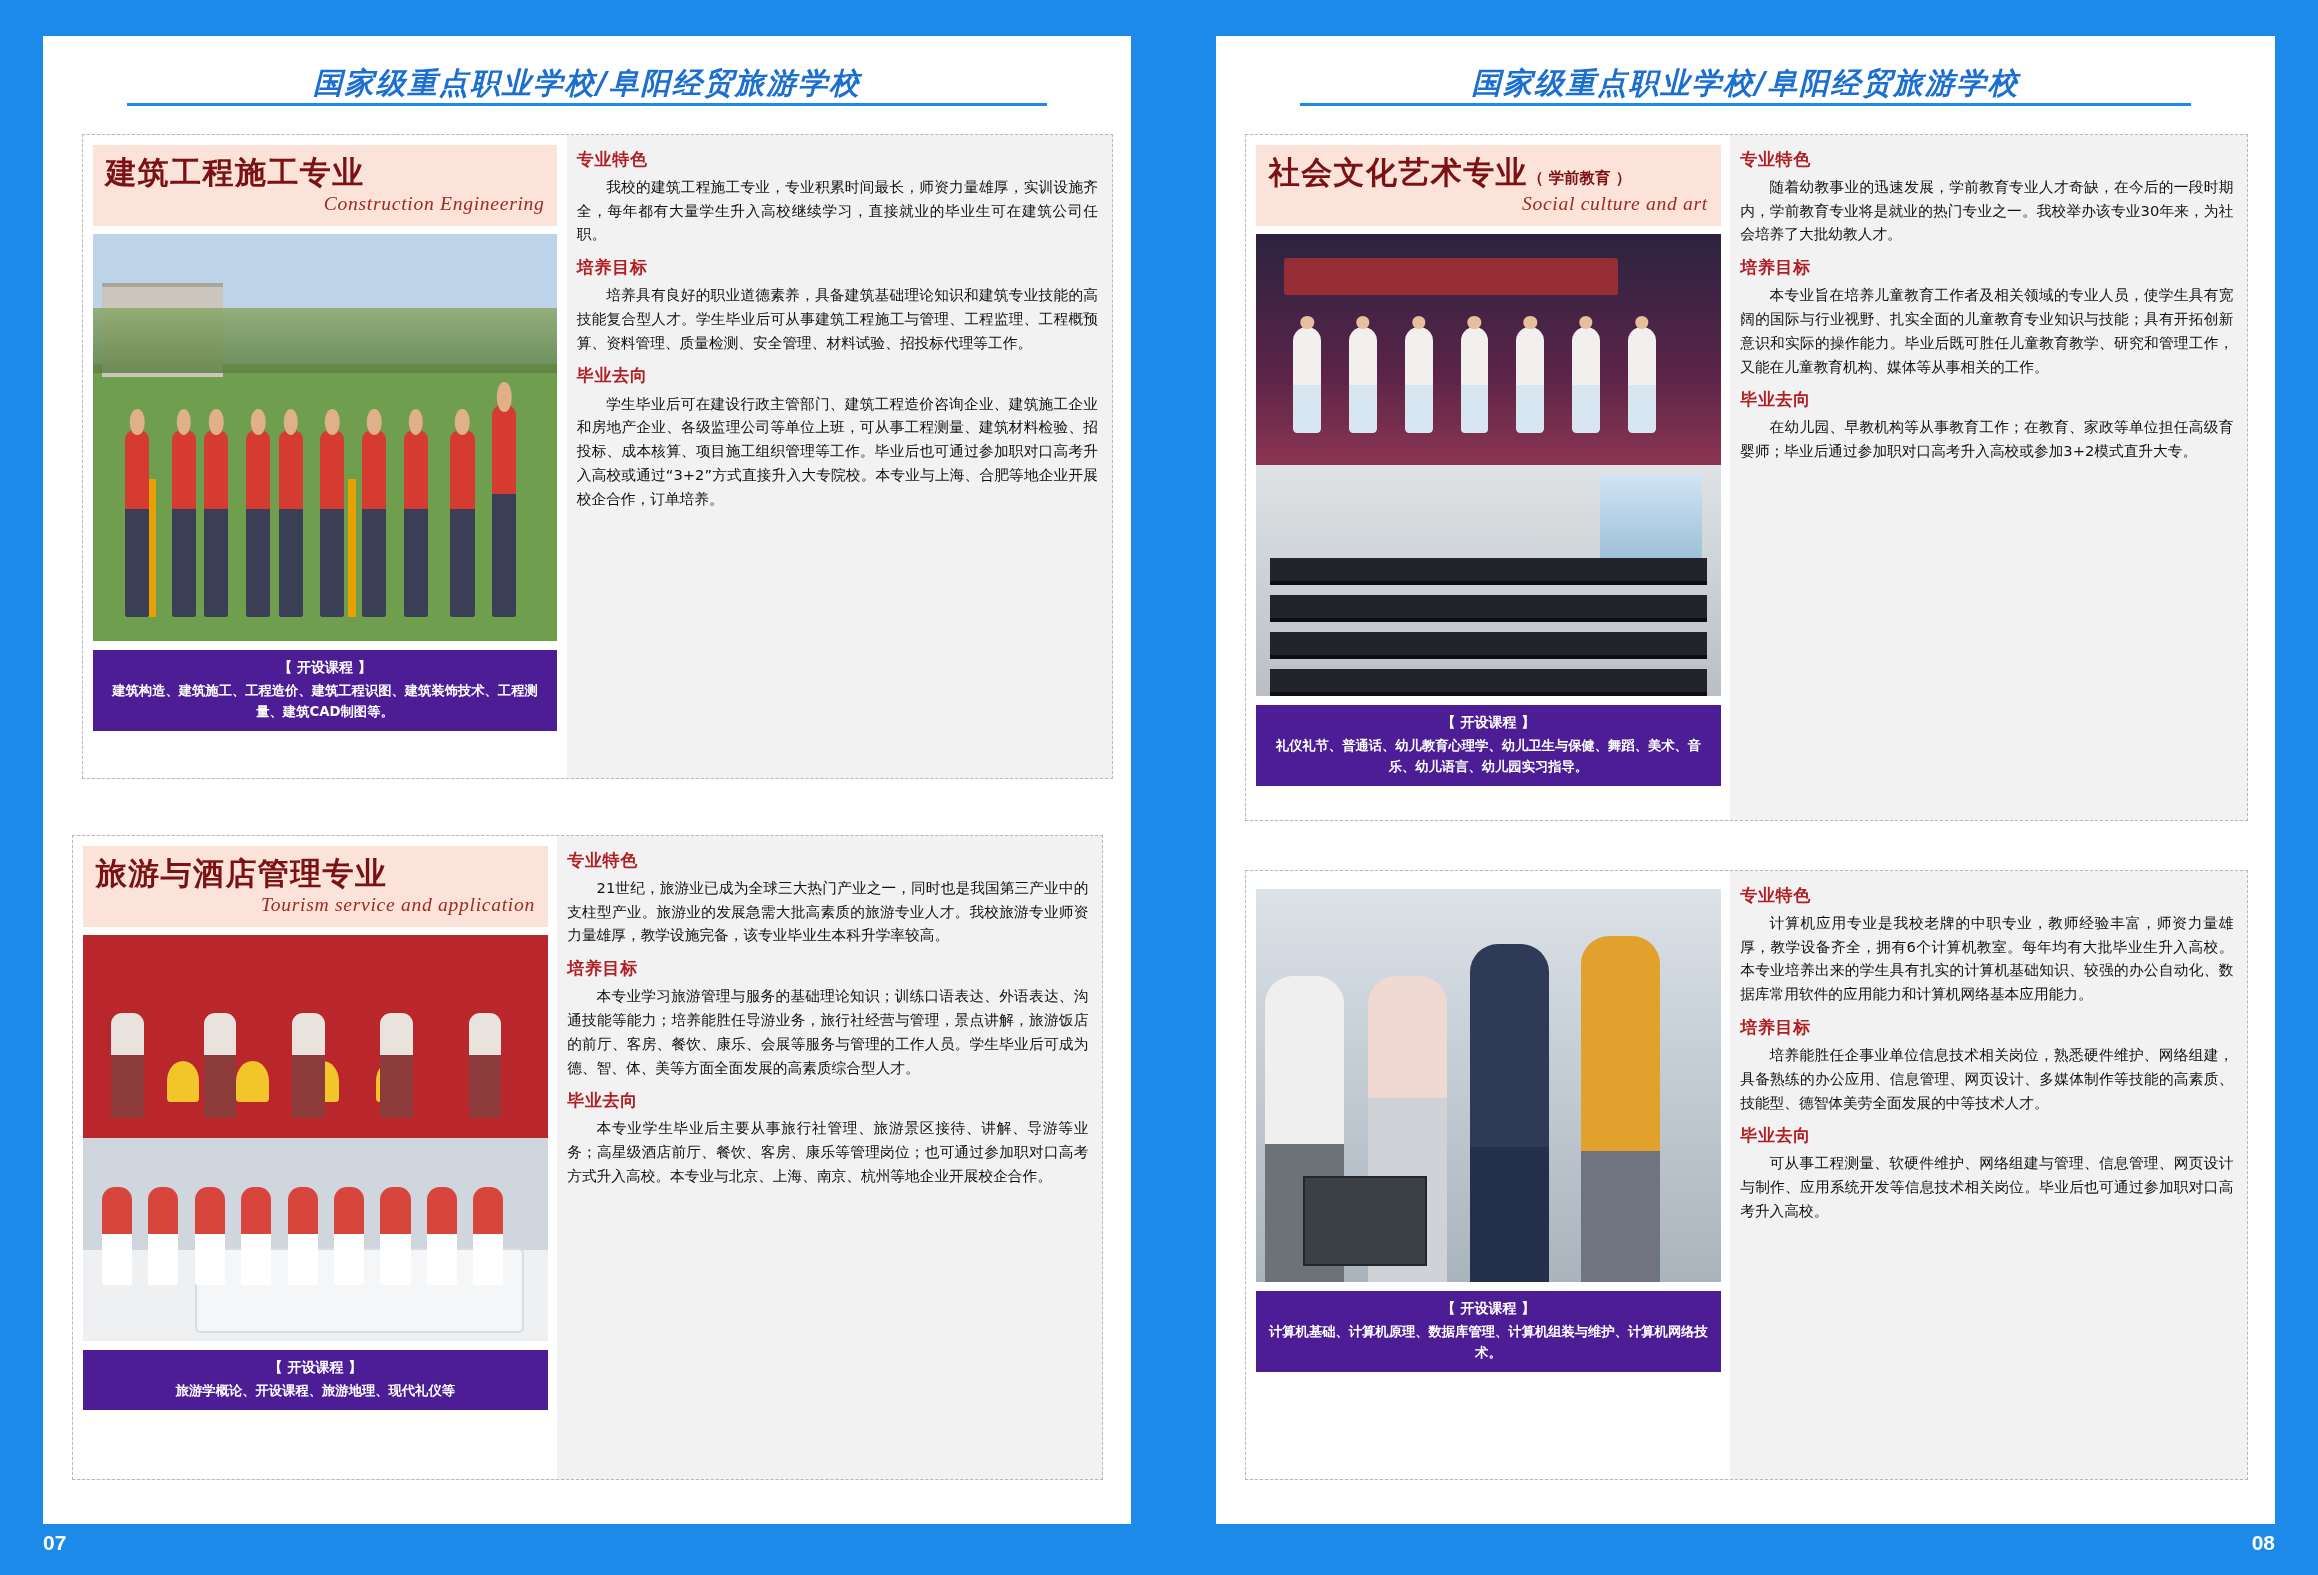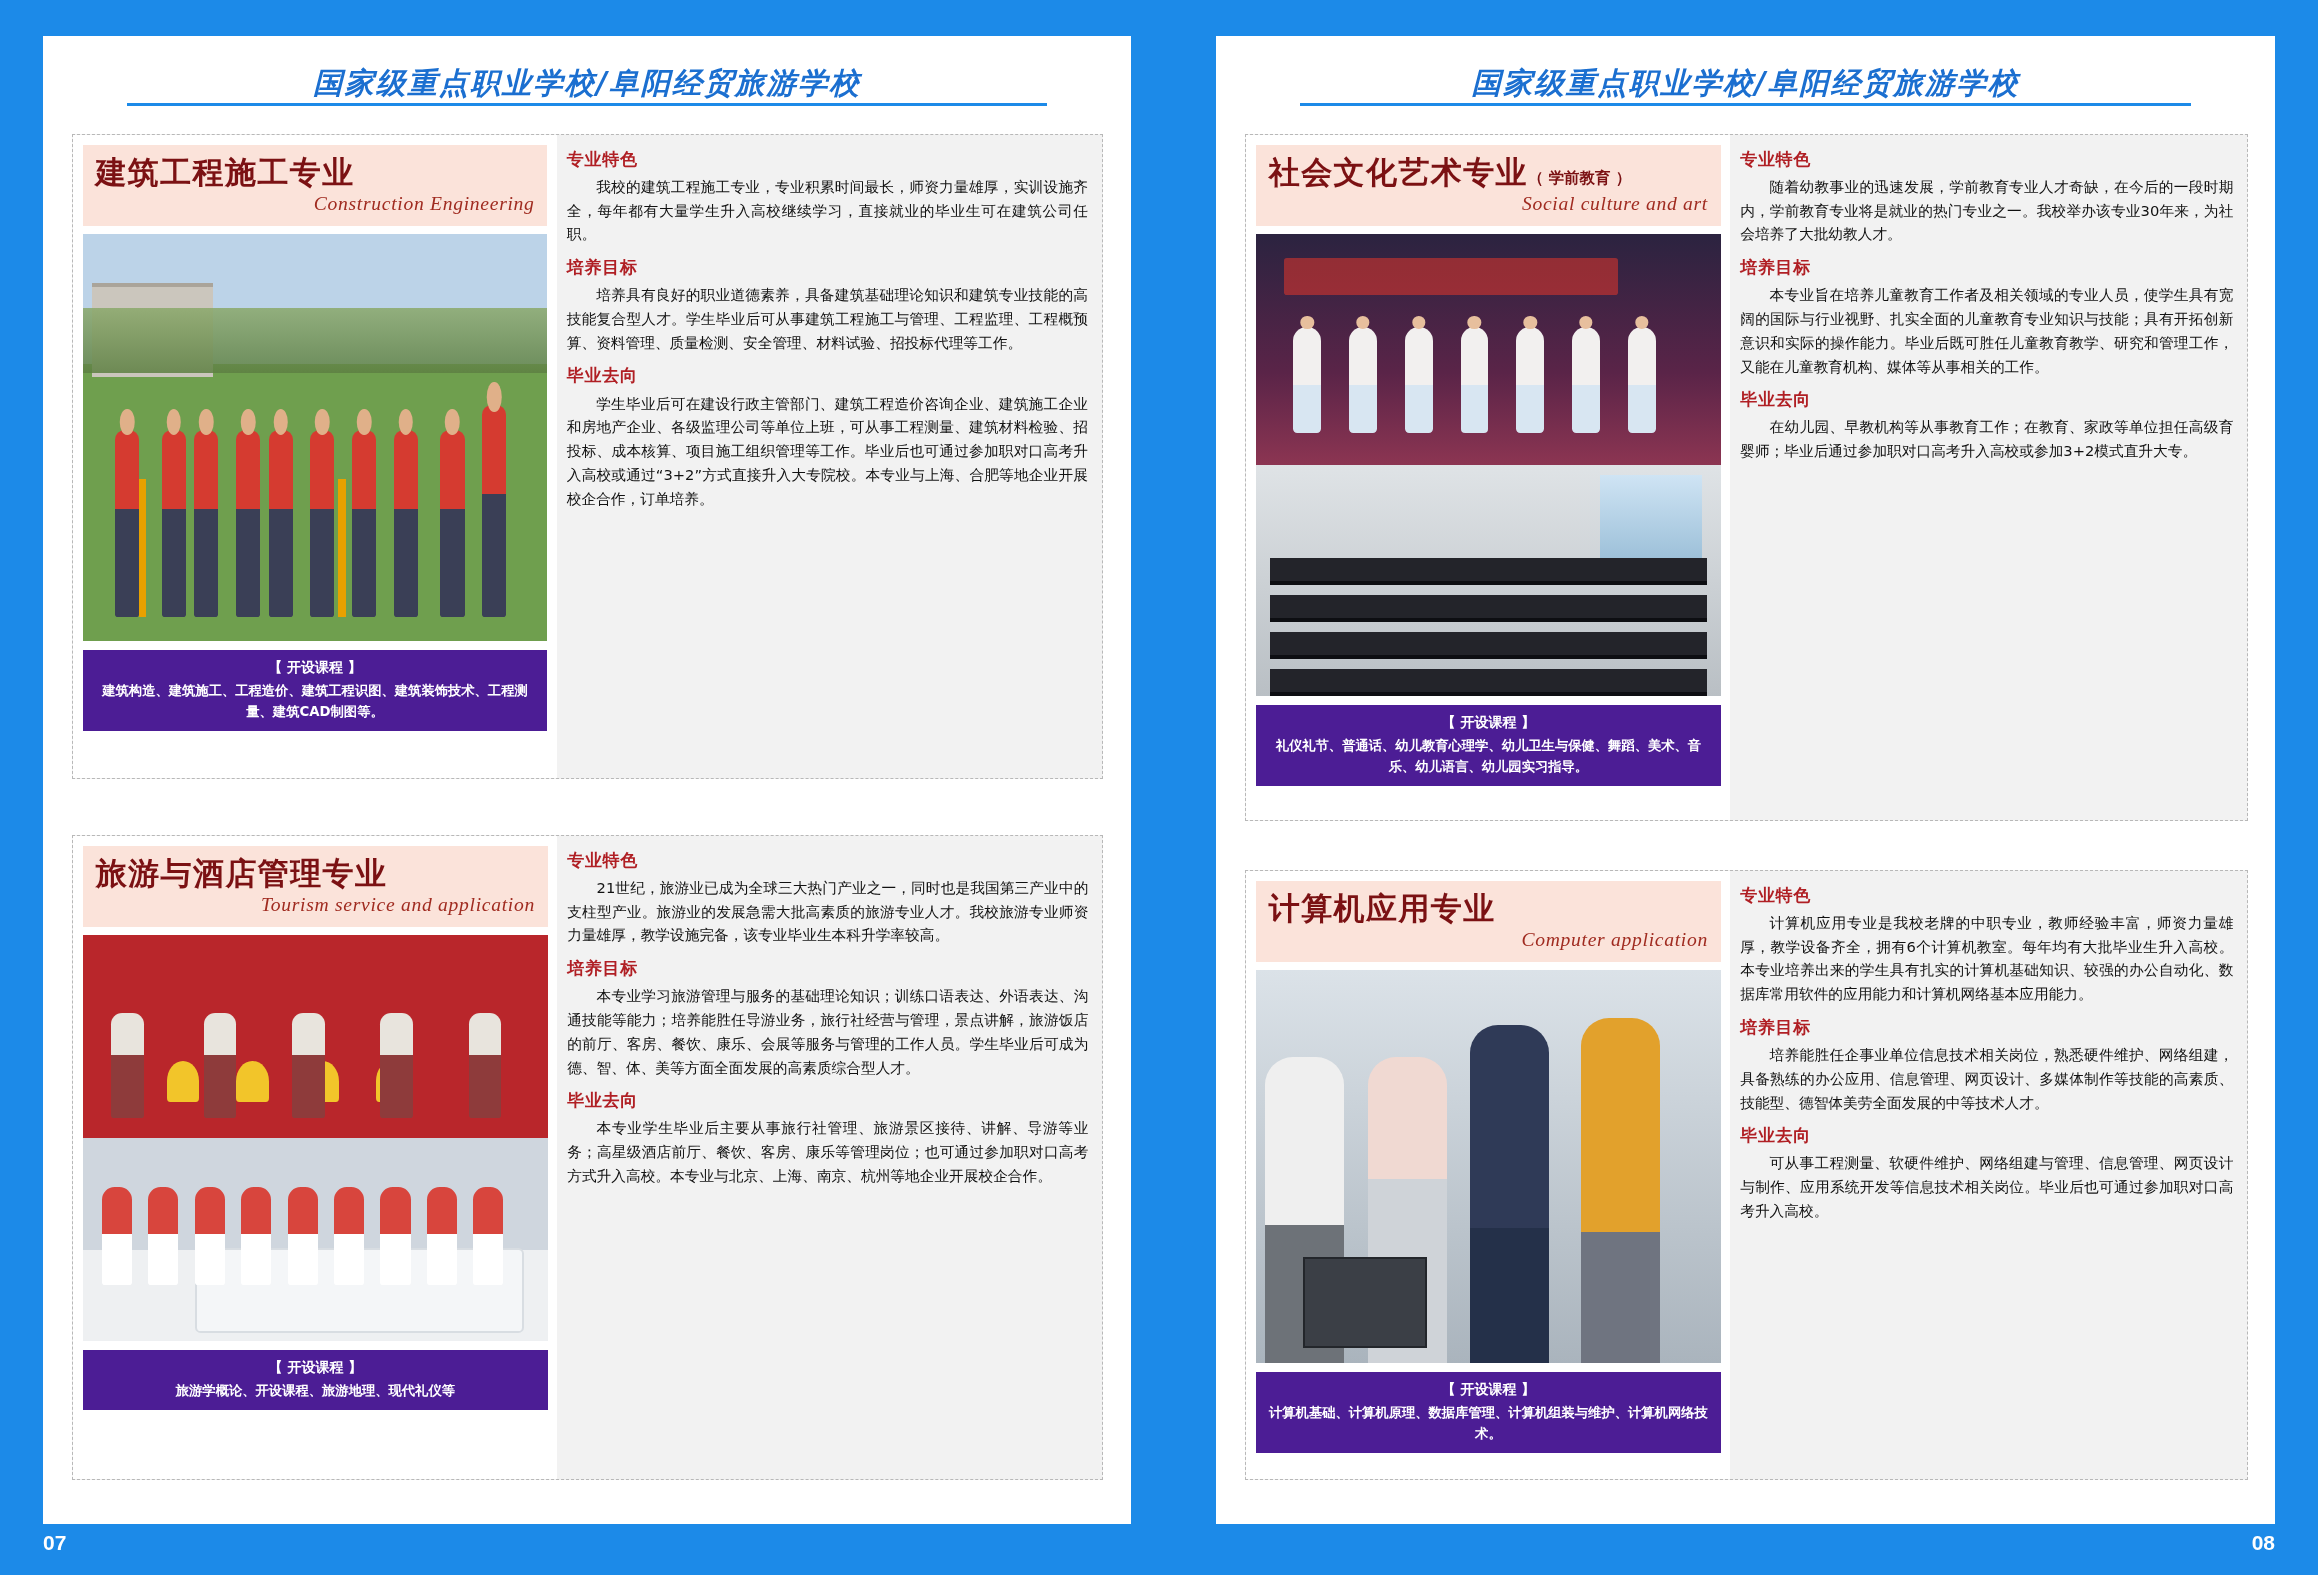--- a/index.html
+++ b/index.html
@@ -255,21 +255,21 @@
 
 <div class="spread">
 
   <div class="page page-left">
     <div class="page-inner">
       <div class="page-header">
         <div class="header-title">国家级重点职业学校/阜阳经贸旅游学校</div>
       </div>
       <div class="header-rule"></div>
 
-      <div class="major" style="left:29px;top:98px;width:1031px;height:645px;">
+      <div class="major" style="left:39px;top:98px;width:1031px;height:645px;">
         <div class="left-col" style="width:484px;">
           <div class="title-box">
             <div class="title-cn">建筑工程施工专业</div>
             <div class="title-en">Construction Engineering</div>
           </div>
           <div class="photo photo-field" style="height:407px;margin-top:8.4px;">
             <div class="bldg"></div>
             <div class="sky-trees"></div>
             <div class="tripod" style="left:12%;"></div>
             <div class="tripod" style="left:27%;"></div>
@@ -390,24 +390,20 @@
           <div class="sec-body">随着幼教事业的迅速发展，学前教育专业人才奇缺，在今后的一段时期内，学前教育专业将是就业的热门专业之一。我校举办该专业30年来，为社会培养了大批幼教人才。</div>
           <div class="sec-head">培养目标</div>
           <div class="sec-body">本专业旨在培养儿童教育工作者及相关领域的专业人员，使学生具有宽阔的国际与行业视野、扎实全面的儿童教育专业知识与技能；具有开拓创新意识和实际的操作能力。毕业后既可胜任儿童教育教学、研究和管理工作，又能在儿童教育机构、媒体等从事相关的工作。</div>
           <div class="sec-head">毕业去向</div>
           <div class="sec-body">在幼儿园、早教机构等从事教育工作；在教育、家政等单位担任高级育婴师；毕业后通过参加职对口高考升入高校或参加3+2模式直升大专。</div>
         </div>
       </div>
 
       <div class="major" style="left:29.4px;top:834px;width:1003px;height:610px;">
         <div class="left-col" style="width:484px;">
-          <div class="title-box">
-            <div class="title-cn">计算机应用专业</div>
-            <div class="title-en">Computer application</div>
-          </div>
           <div class="photo photo-comp" style="height:393px;margin-top:8.4px;">
             <div class="student" style="left:2%;background:linear-gradient(#efefef 0 55%,#6d7278 55% 100%);"></div>
             <div class="student" style="left:24%;background:linear-gradient(#f0d9d2 0 40%,#cfd3d8 40% 100%);"></div>
             <div class="student" style="left:46%;height:86%;background:linear-gradient(#2f3a57 0 60%,#243049 60% 100%);"></div>
             <div class="student" style="left:70%;height:88%;background:linear-gradient(#e2a12c 0 62%,#6f7480 62% 100%);"></div>
             <div class="pc"></div>
           </div>
           <div class="courses" style="margin-top:8.4px;">
             <span class="c-head">【 开设课程 】</span>
             <span>计算机基础、计算机原理、数据库管理、计算机组装与维护、计算机网络技术。</span>

